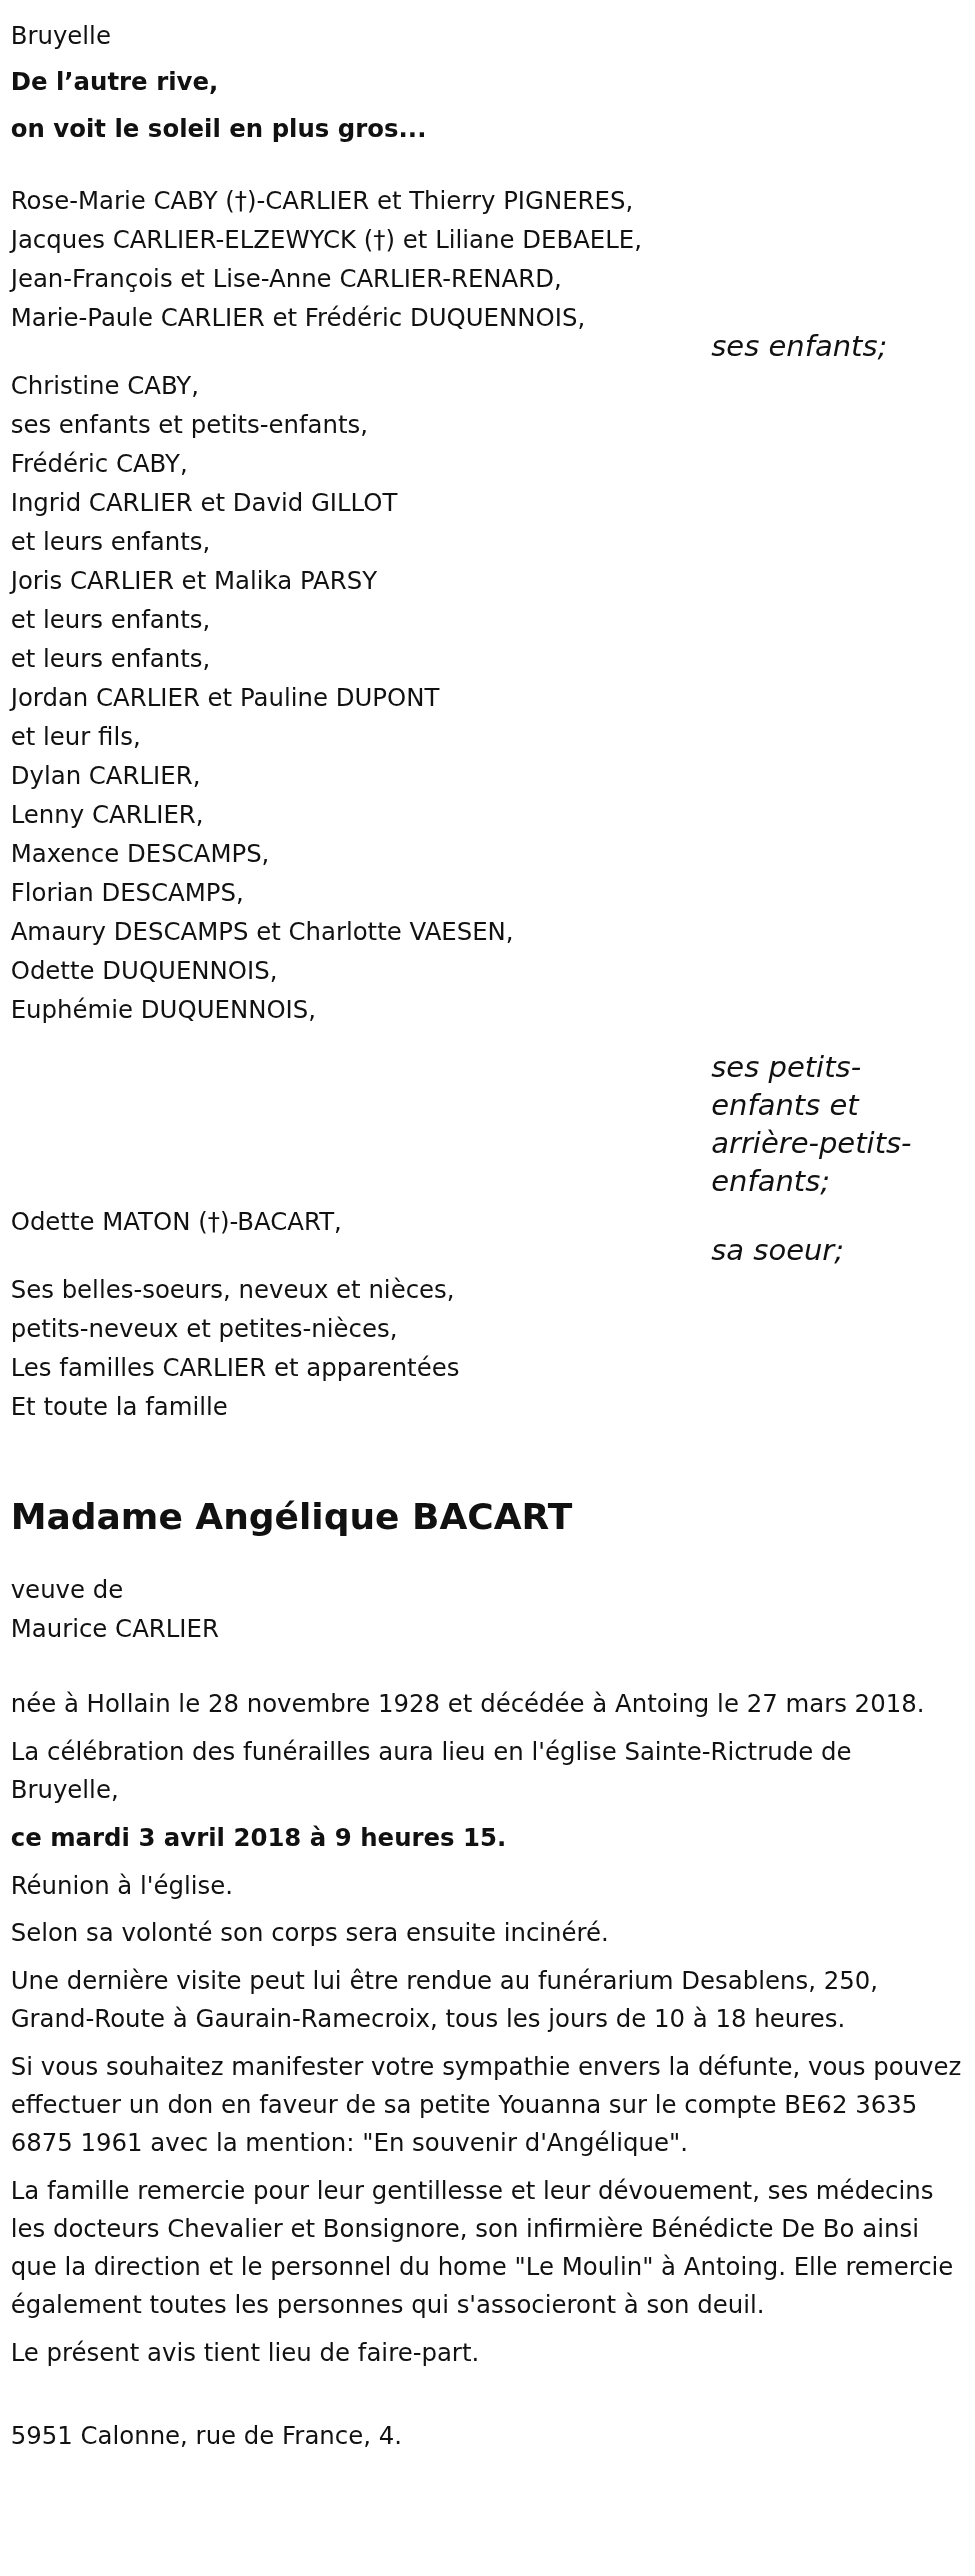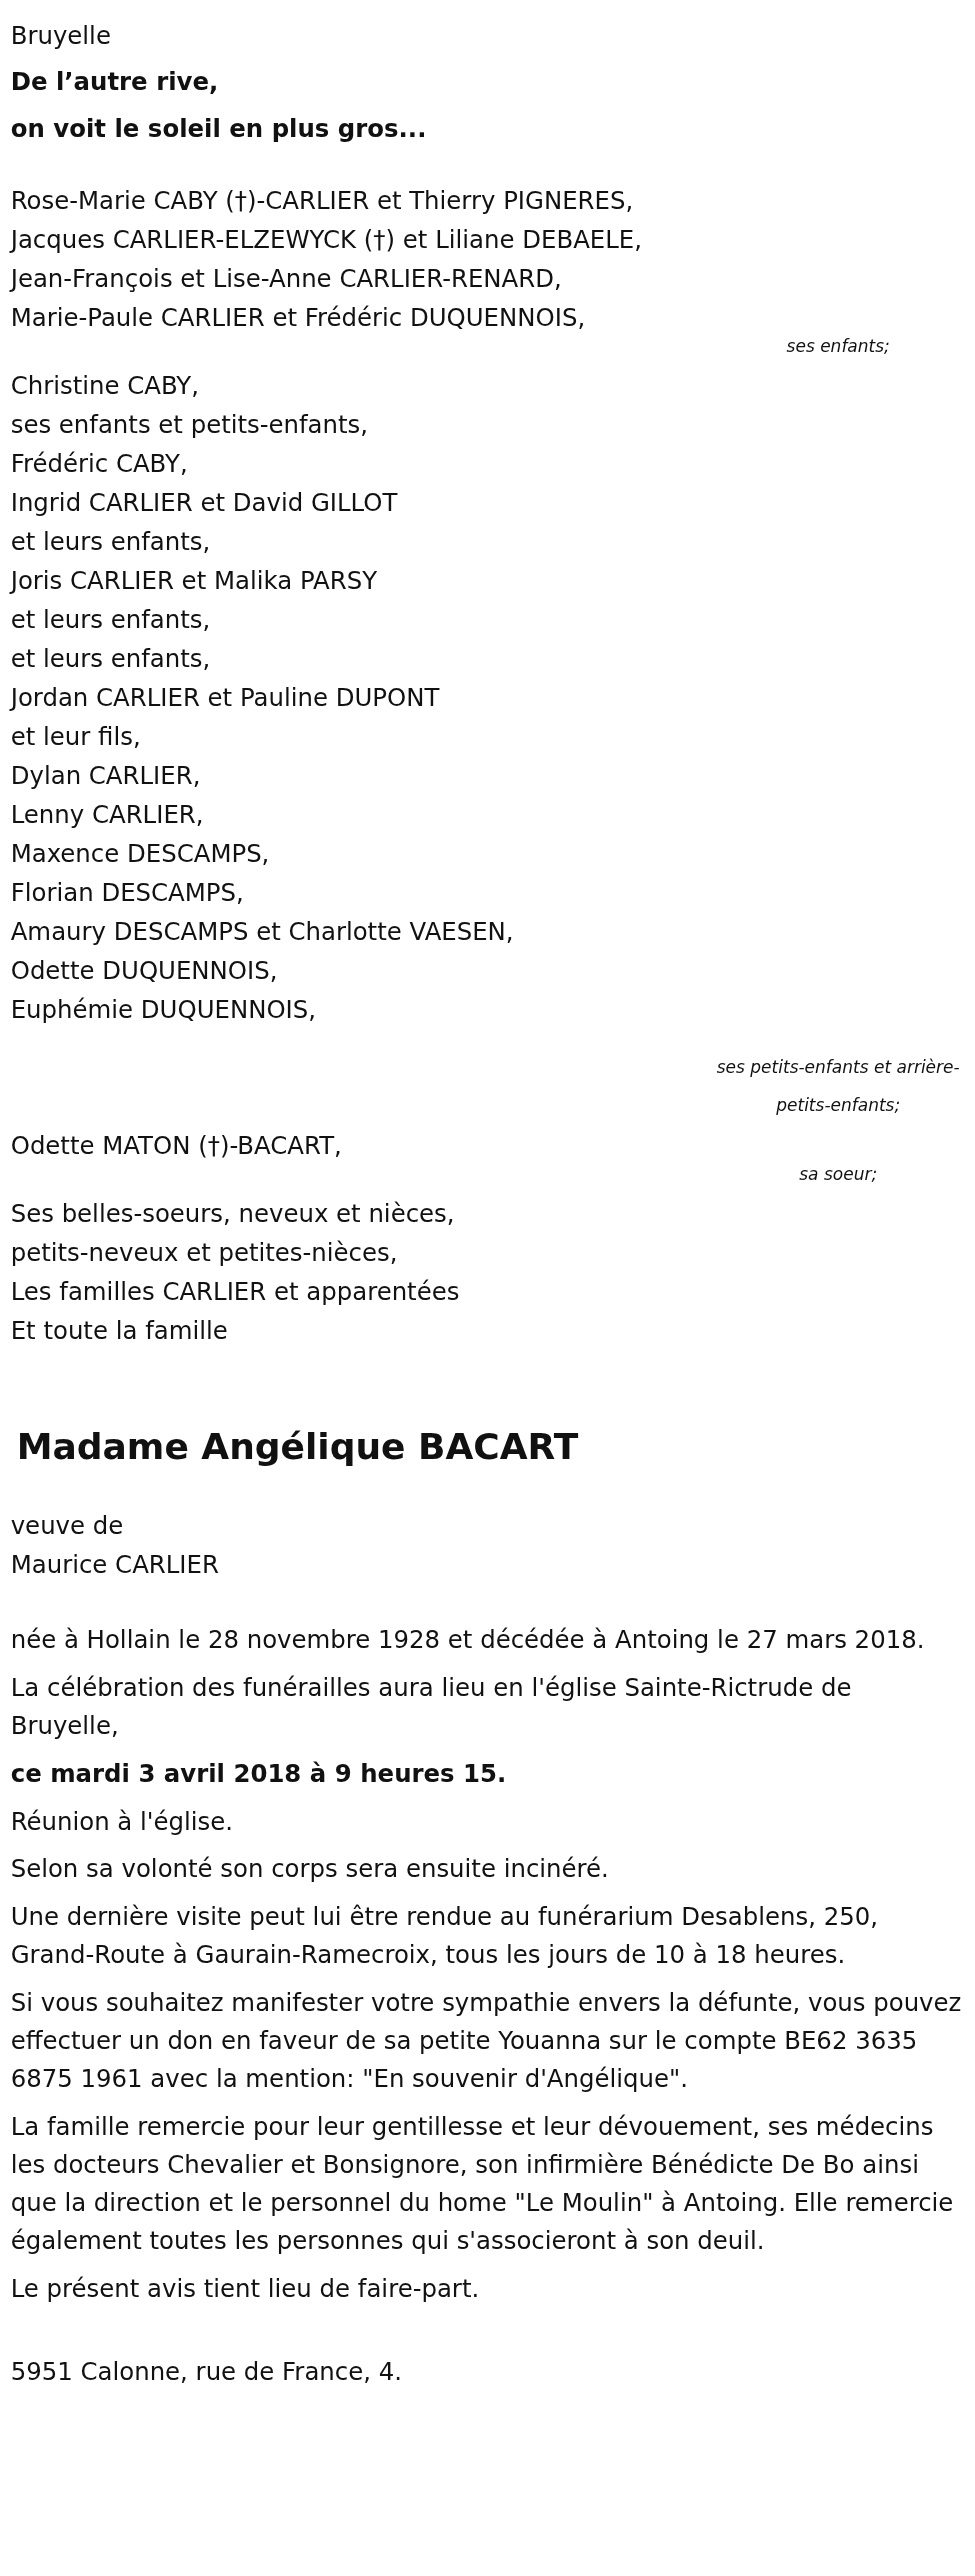--- a/index.html
+++ b/index.html
@@ -11,33 +11,33 @@
     font-size: 24.4px;
     position: relative;
   }
   .page { padding: 0 9.8px 0 10.7px; box-sizing: border-box; width: 975px; }
   .line { margin: 0; line-height: 39px; white-space: nowrap; }
   .block { margin: 0; }
   .bold { font-weight: bold; }
   .gap-sm { height: 7.8px; }
   .label {
     font-style: italic;
-    text-align: center;
+    text-align: left;
     line-height: 38px;
-    font-size: 17px;
+    font-size: 29px;
     margin: 0 0 0 auto;
     width: 254px;
     white-space: normal;
     padding-right: 0;
   }
   .title {
     font-weight: bold;
     font-size: 36px;
     line-height: 49px;
-    margin: 6px;
+    margin: 0;
   }
   .para { margin: 0 0 9.8px 0; line-height: 38px; white-space: normal; }
 </style>
 </head>
 <body>
 
 <div class="page">
   <div style="height:15.6px"></div>
   <p class="line">Bruyelle</p>
   <div class="gap-sm"></div>

